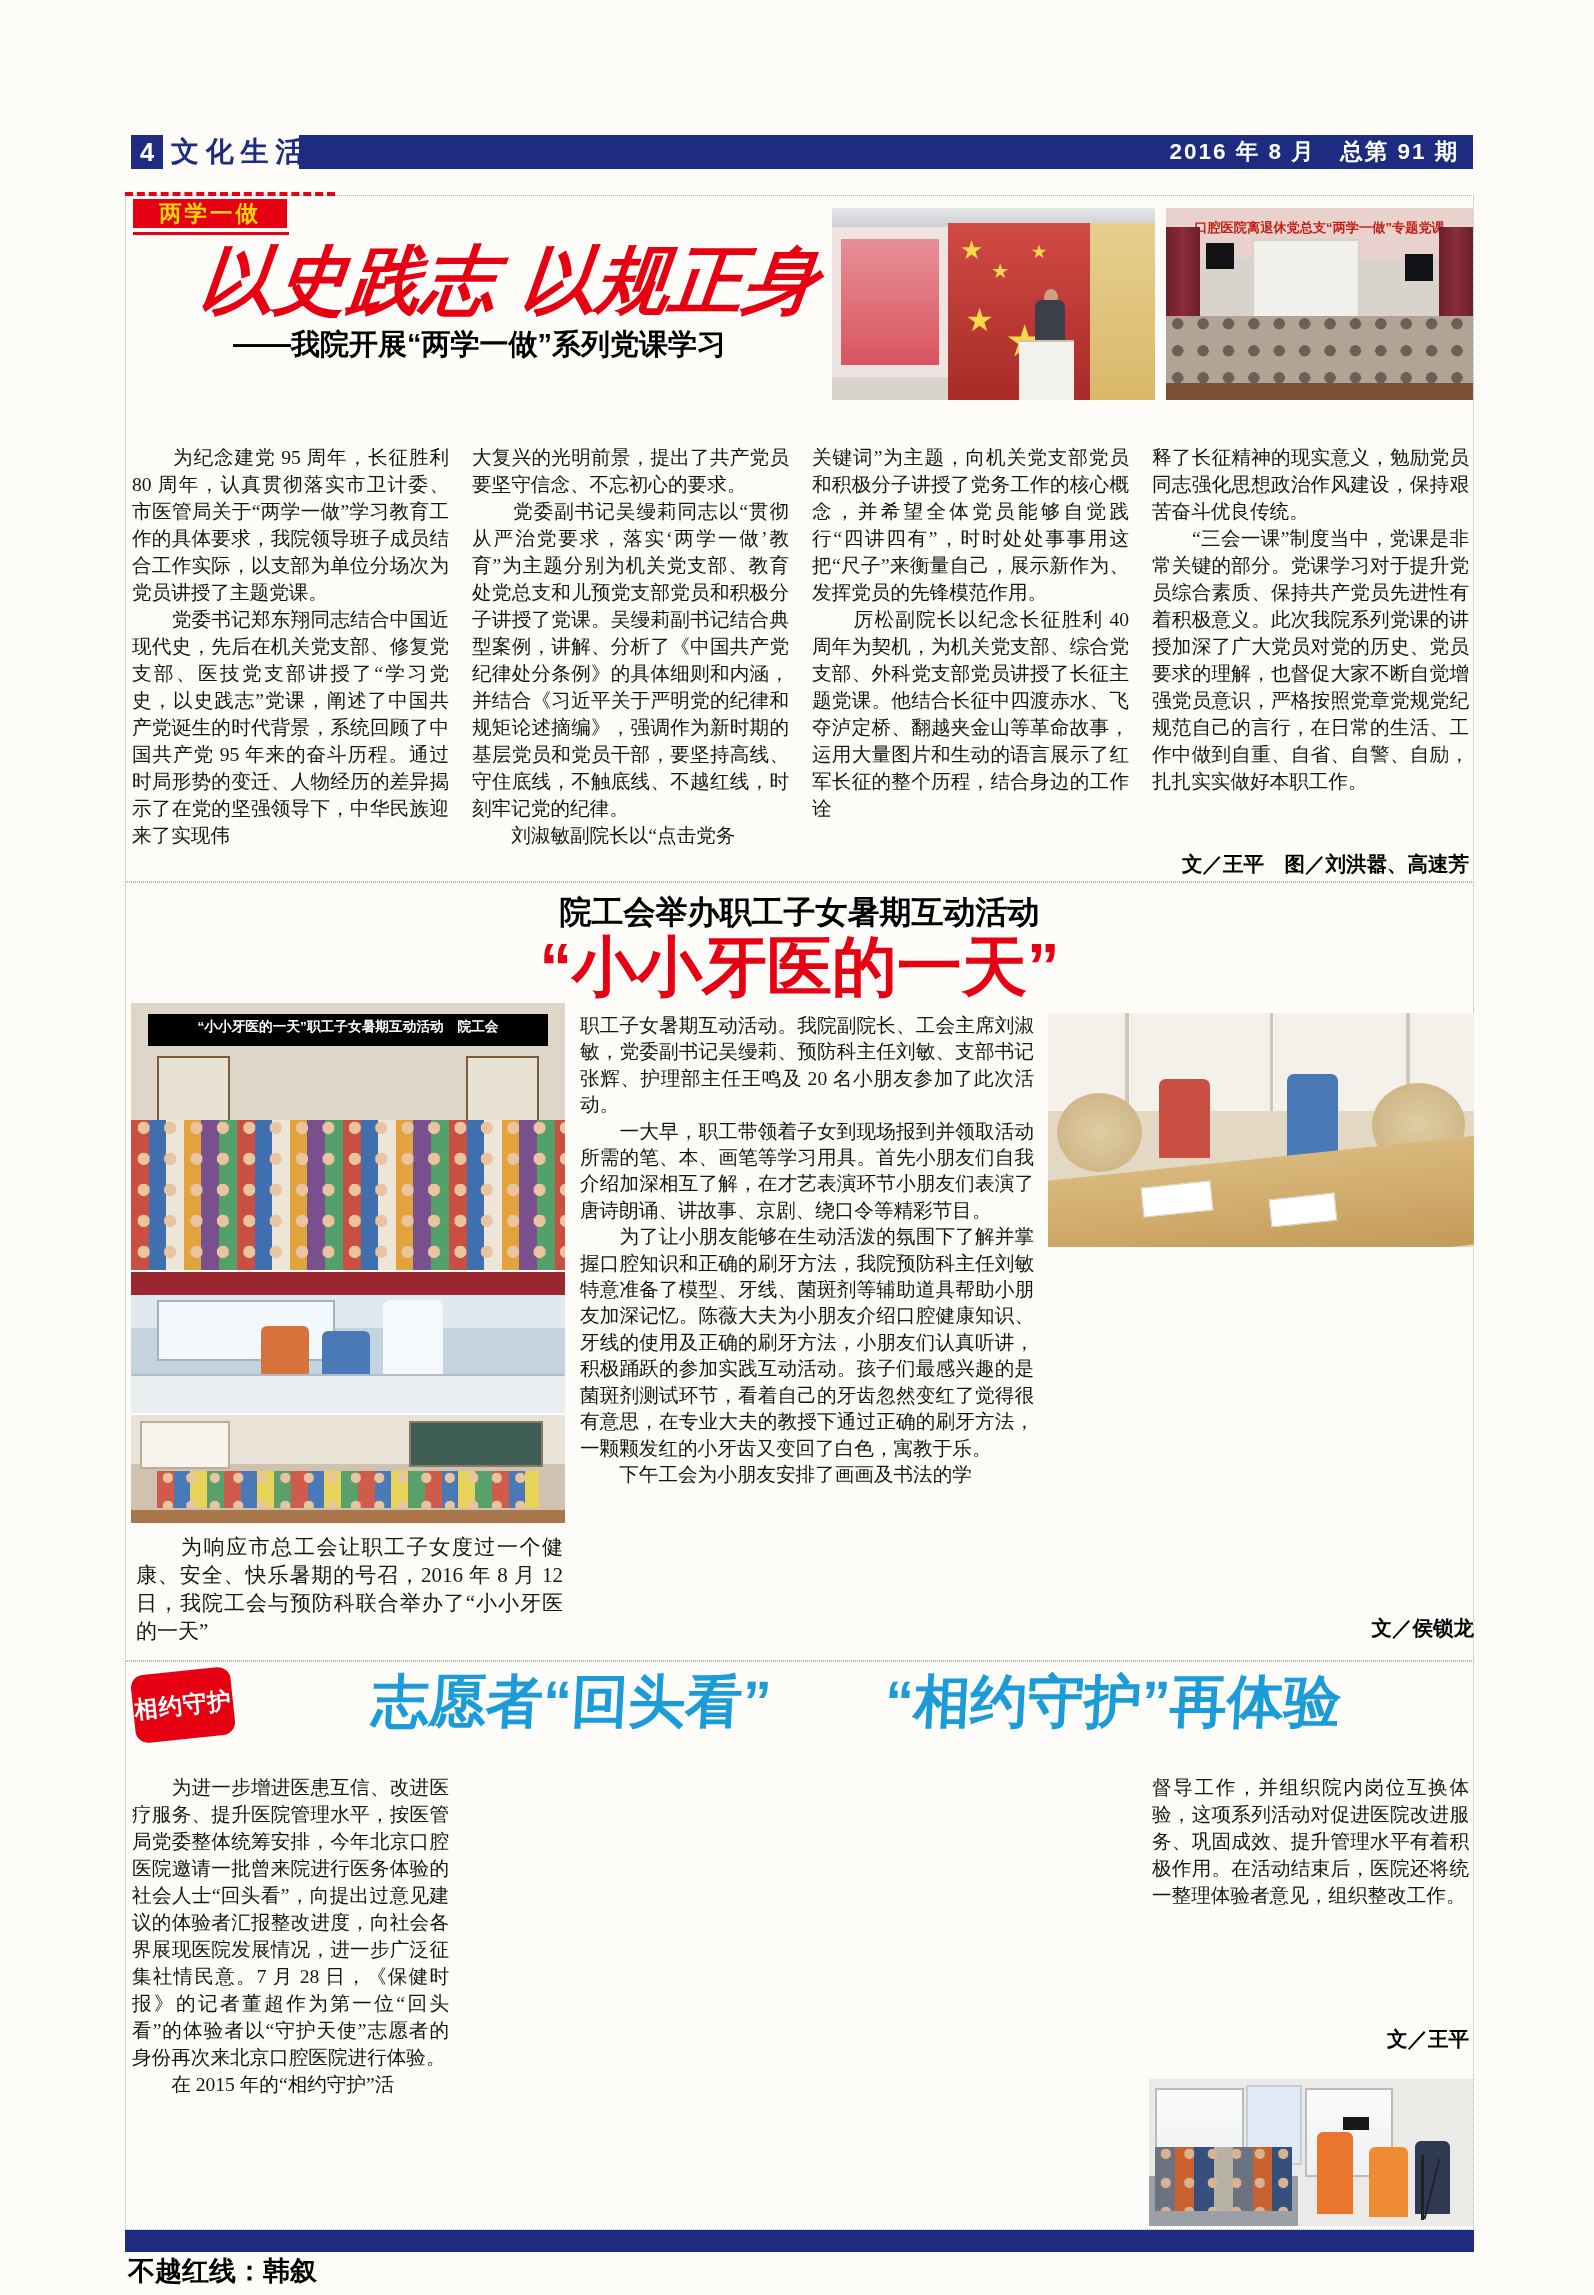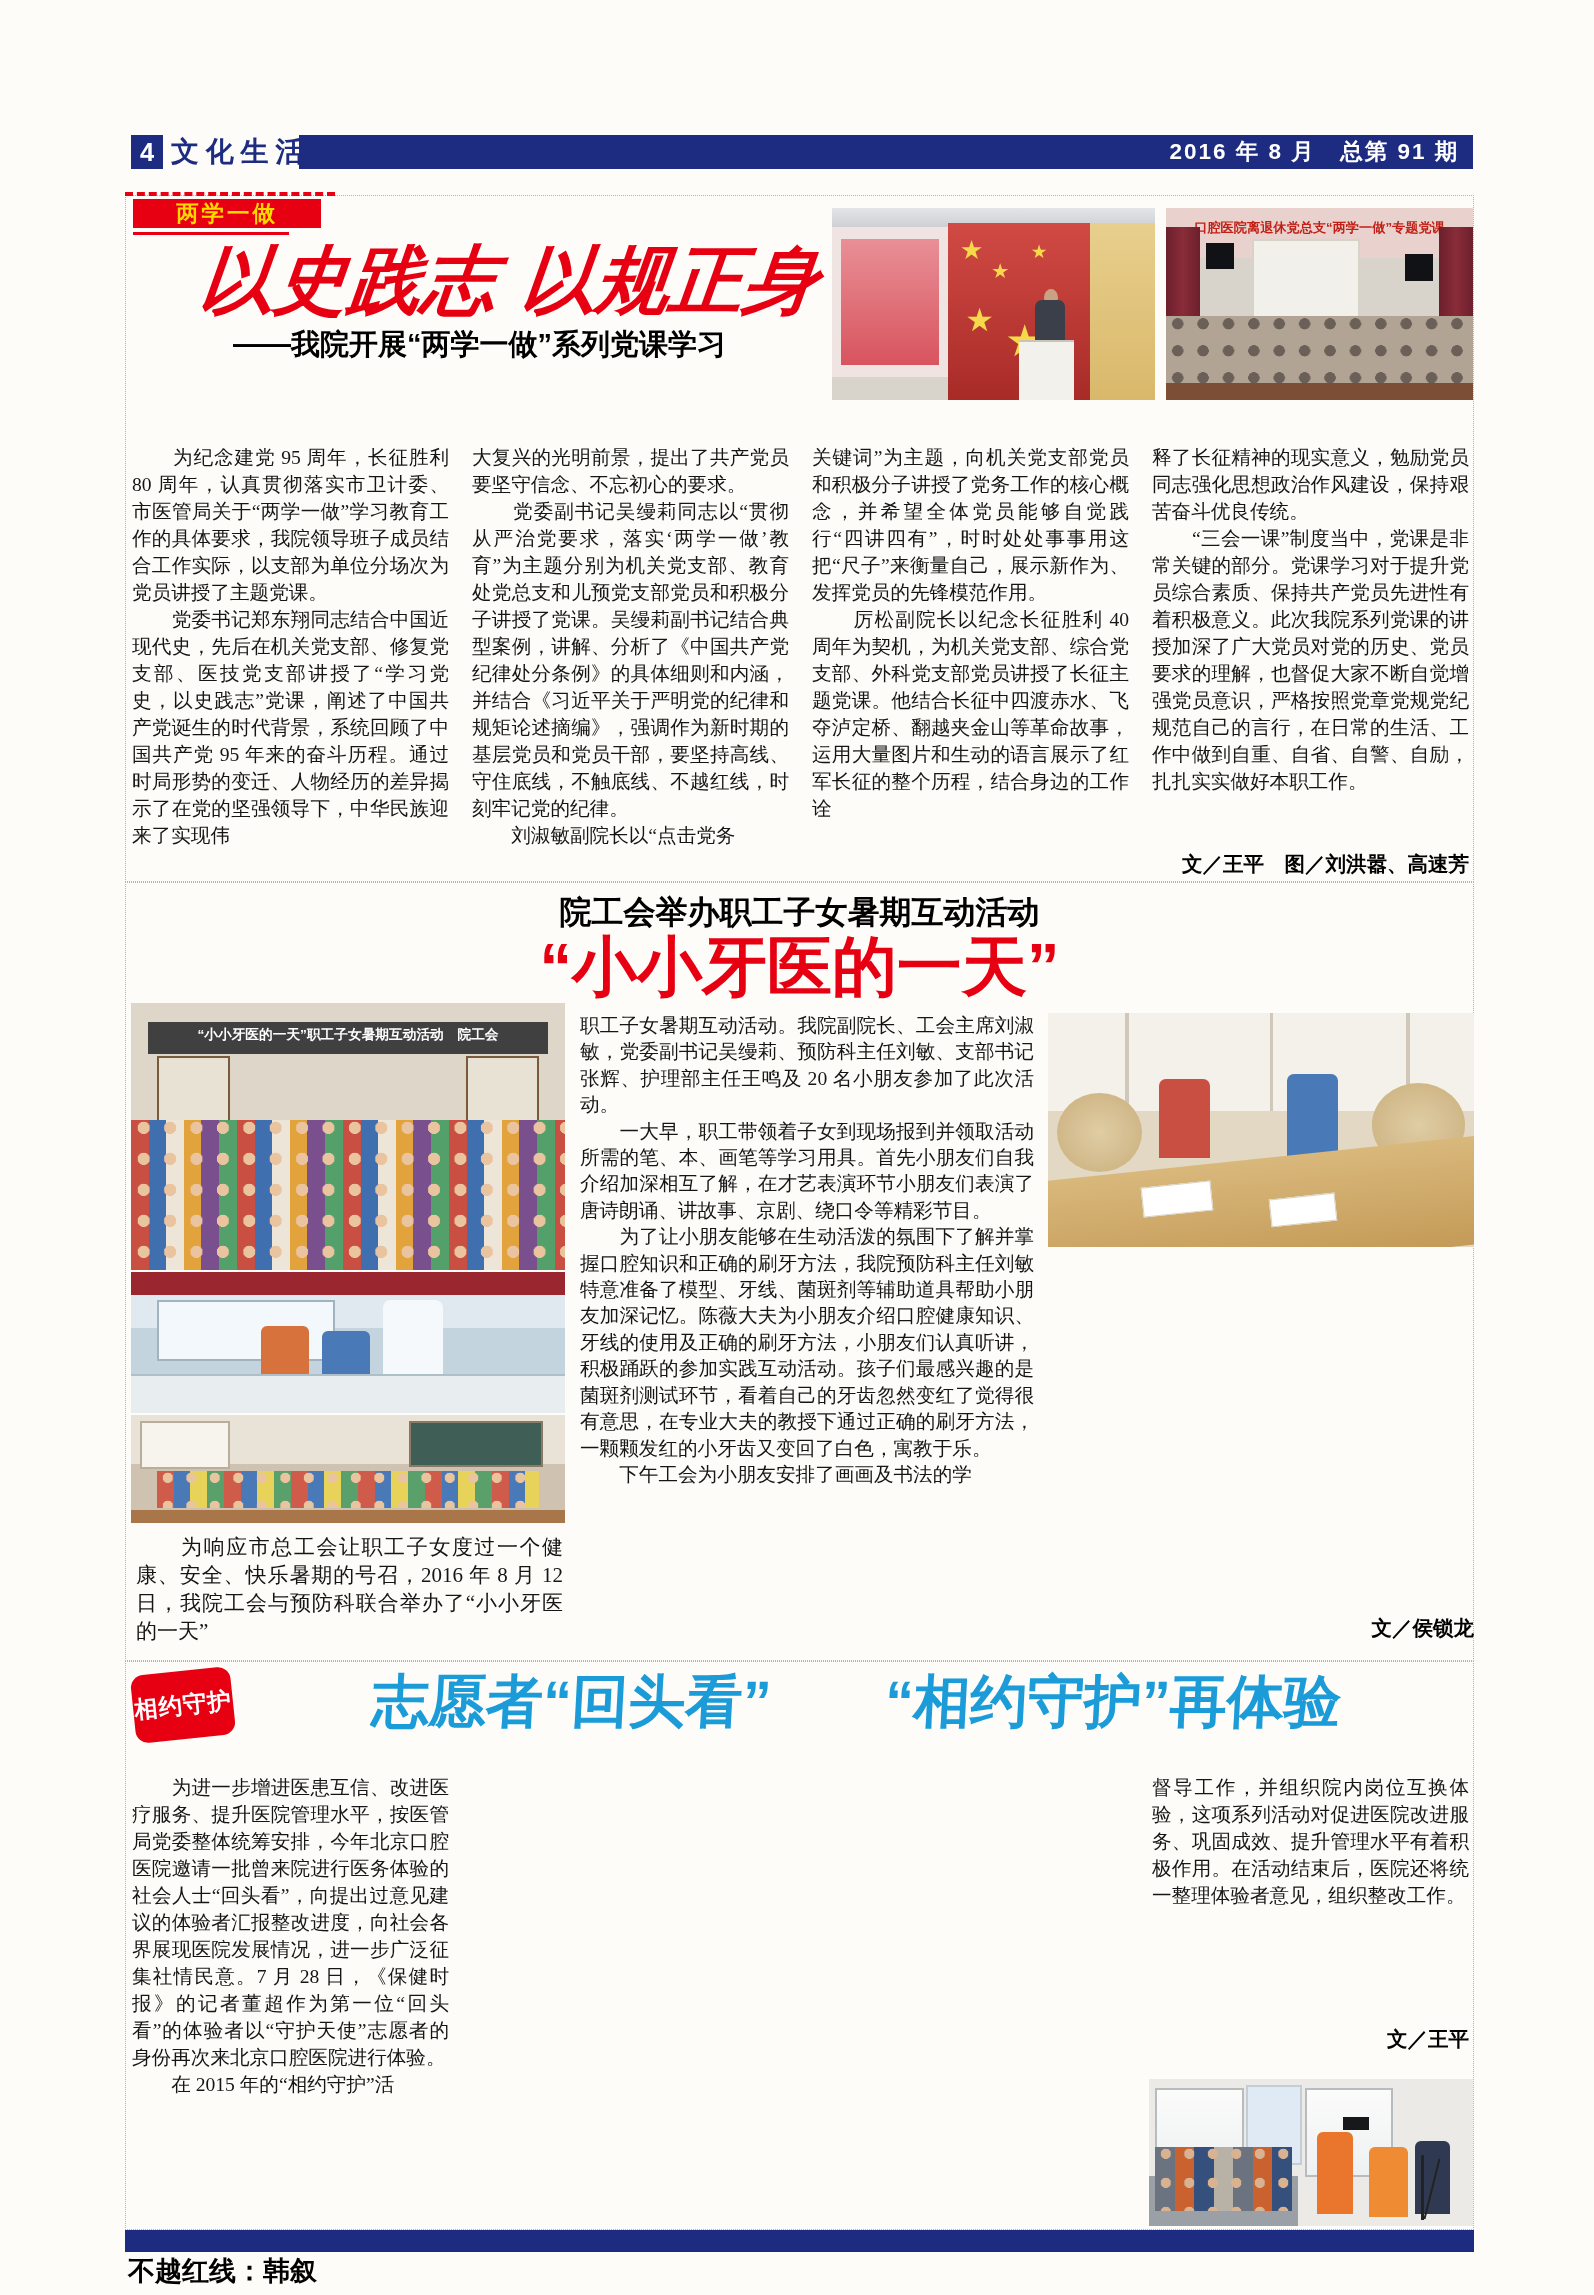--- a/index.html
+++ b/index.html
@@ -17,21 +17,21 @@
     letter-spacing:2px;}
 
   
   .frame{border:1.5px dotted #aeb4c2;box-sizing:border-box;background:transparent;}
   .s1{left:125px;top:195px;width:1349px;height:687px;}
   .s2{left:125px;top:882px;width:1349px;height:779px;}
   .s3{left:125px;top:1661px;width:1349px;height:569px;}
   .red-dashes{left:125px;top:192px;width:210px;height:0;border-top:4.4px dashed #e60012;}
 
   
-  .badge1{left:133px;top:199px;width:188px;height:29px;background:#e60012;color:#ffd800;
+  .badge1{left:133px;top:199px;width:154px;height:29px;background:#e60012;color:#ffd800;
     font:bold 22.5px/29px "Liberation Sans",sans-serif;text-align:center;letter-spacing:2.9px;}
   .badge1-line{left:133px;top:232px;width:156px;height:2.9px;background:#e60012;}
   .callig{left:186px;top:224px;width:646px;height:113px;color:#e60012;text-align:center;
     font:bold italic 74px/113px "DejaVu Serif",serif;transform:skewX(-6deg);white-space:nowrap;}
   .subtitle1{left:137px;top:325px;width:685px;color:#000;text-align:center;
     font:bold 29px/38px "Liberation Sans",sans-serif;white-space:nowrap;}
 
   .coltext{white-space:pre-line;text-align:justify;font-size:19.6px;line-height:27px;color:#151515;}
   .a1col{top:404px;width:317px;height:477px;margin-top:40px;}
   .attr{font:bold 20.5px/27px "Liberation Sans",sans-serif;text-align:right;color:#000;}
@@ -82,22 +82,22 @@
   .p2-screen{left:28%;top:16%;width:34%;height:46%;background:#f2f0ea;border:2.4px solid #d8d3c8;}
   .p2-tv{width:9%;height:14%;background:#101216;}
   .p2-audience{left:0;bottom:0;width:100%;height:44%;background-color:#b2a495;
     background-image:radial-gradient(circle at 11.7px 7.8px,#6b6058 5.4px,rgba(0,0,0,0) 5.9px);
     background-size:25.4px 27px;}
   .p2-table{left:0;bottom:0;width:100%;height:9%;background:#7b4e35;}
 
   
   .pA{left:131px;top:1003px;width:434px;height:267px;}
   .pA-room{left:0;top:0;width:100%;height:100%;background:linear-gradient(#ded6c8 0 55%,#c4b4a2 55% 100%);}
-  .pA-banner{left:4%;top:4%;width:92%;height:12%;background:#404040;color:#fff;
-    font:bold 13.7px/1.2 "Liberation Sans",sans-serif;text-align:center;padding-top:4.9px;box-sizing:border-box;margin-top:8px;}
+  .pA-banner{left:4%;top:4%;width:92%;height:12%;background:#000000;color:#fff;
+    font:bold 13.7px/1.2 "Liberation Sans",sans-serif;text-align:center;padding-top:4.9px;box-sizing:border-box;}
   .pA-art1{left:6%;top:20%;width:16%;height:26%;background:#e8e2d4;border:2.4px solid #7a5a3a;}
   .pA-art2{right:6%;top:20%;width:16%;height:26%;background:#e8e2d4;border:2.4px solid #7a5a3a;}
   .pA-crowd{left:0;bottom:0;width:100%;height:56%;
     background-image:
       radial-gradient(circle at 12.7px 7.8px,#e9c49e 5.9px,rgba(0,0,0,0) 6.4px),
       repeating-linear-gradient(90deg,#c94f43 0 17.6px,#3f6fae 17.6px 35px,#ece5d8 35px 53px,#e2a33c 53px 70px,#7a4f8e 70px 88px,#54a06a 88px 106px);
     background-size:26.4px 31px,100% 100%;}
 
   
   .pB{left:131px;top:1272px;width:434px;height:141px;}

